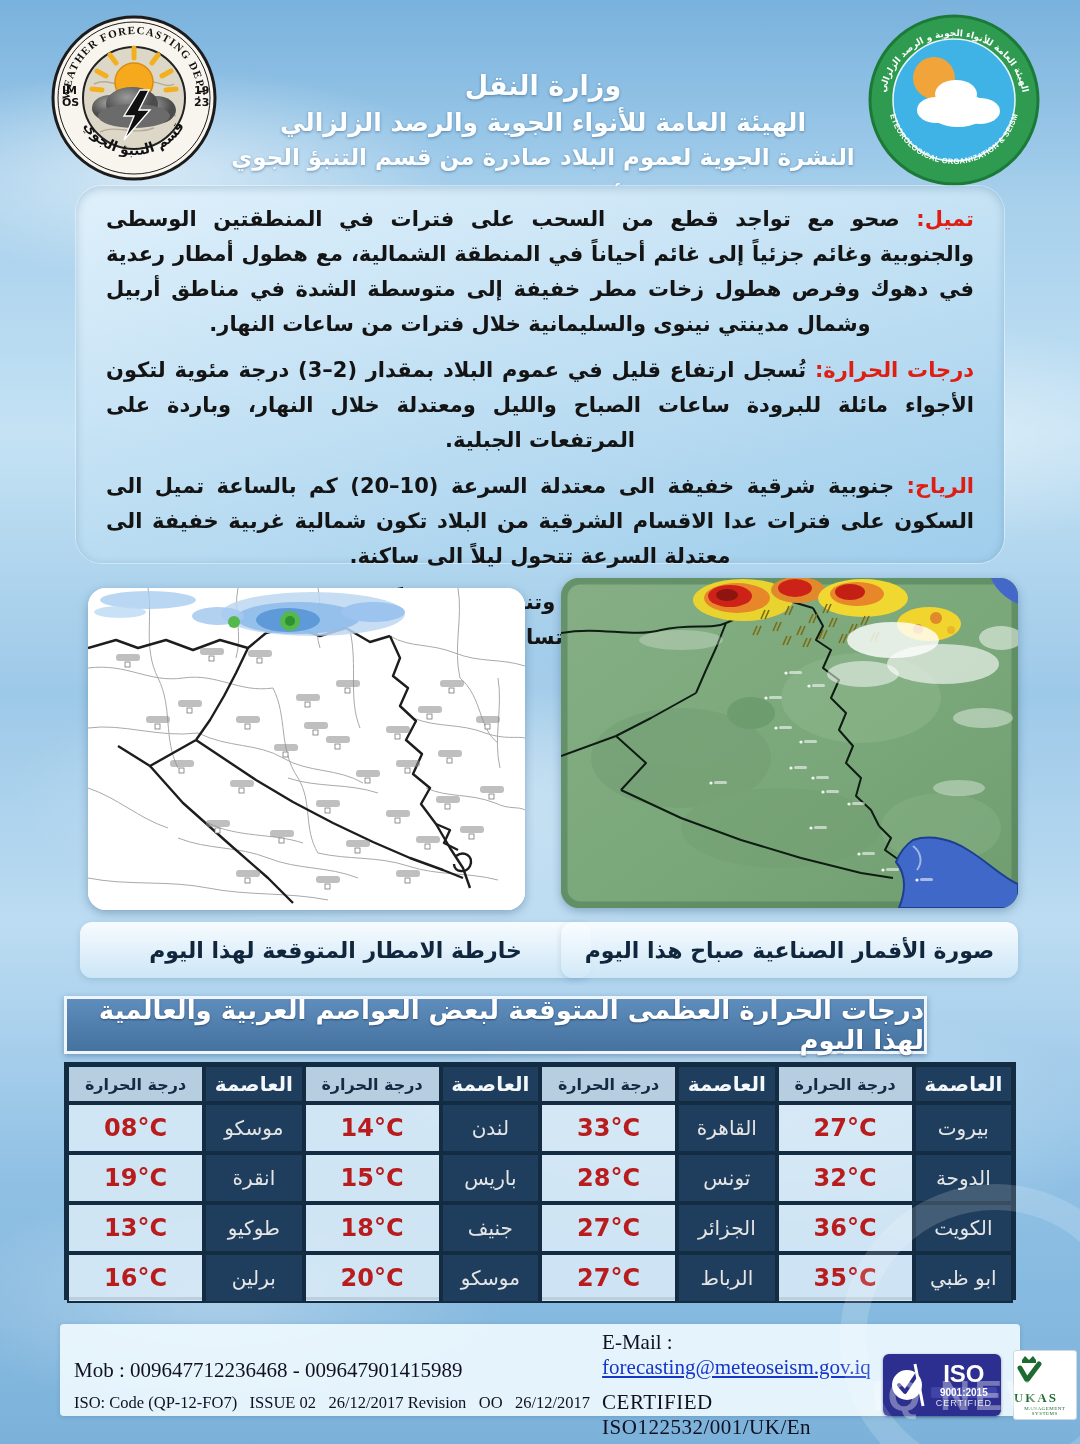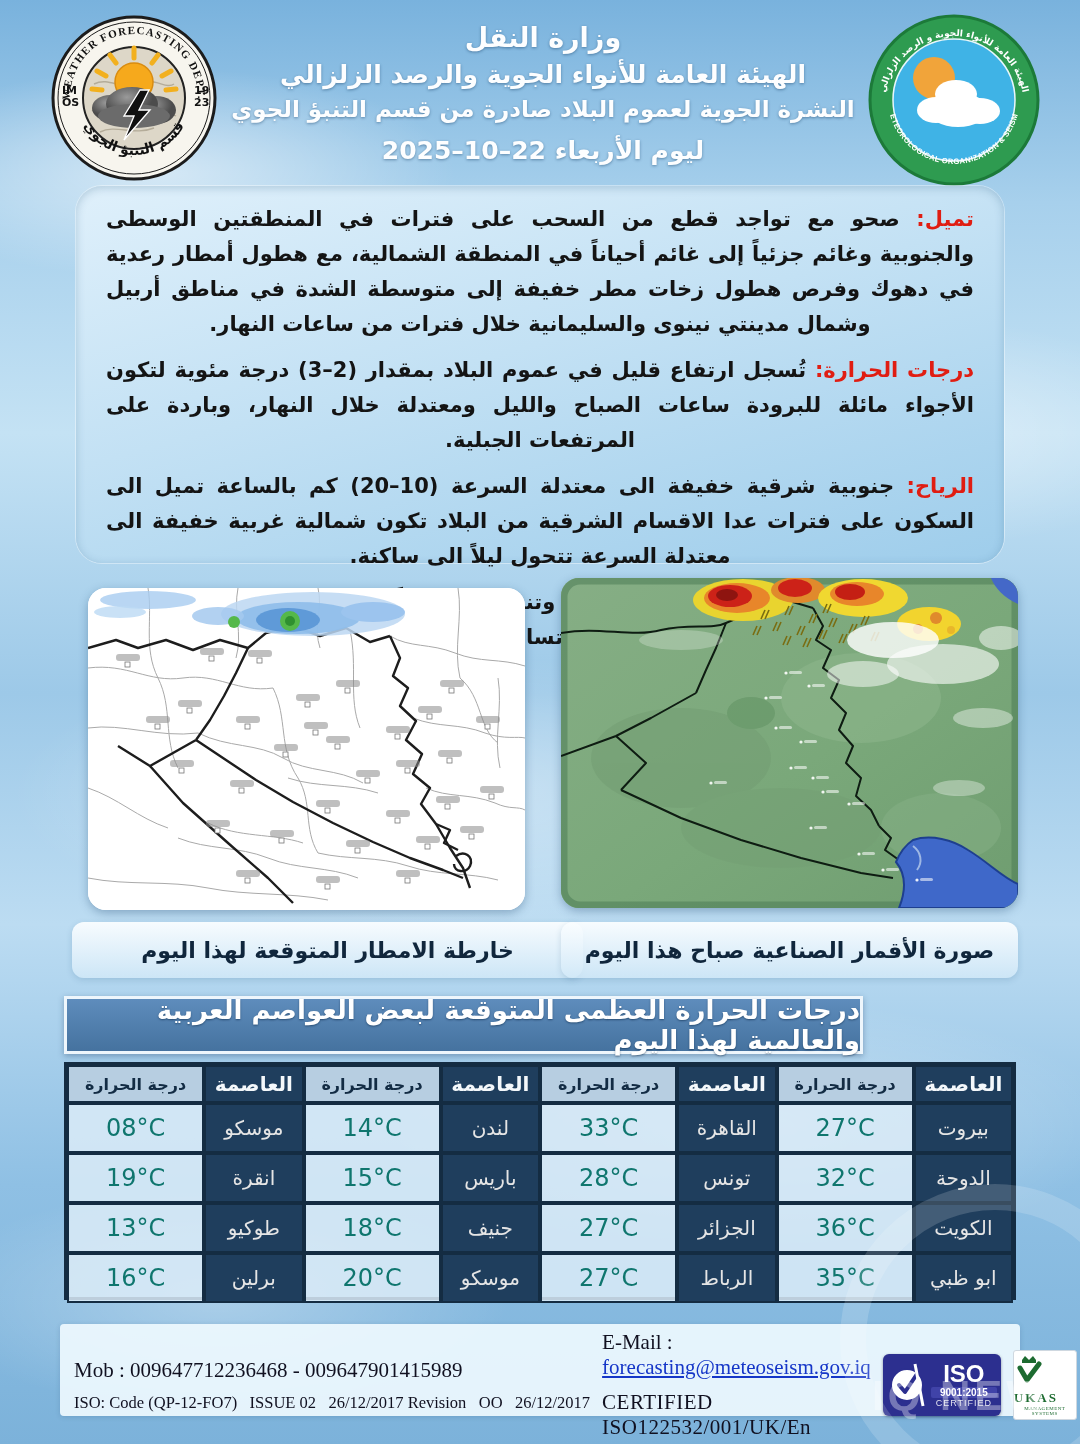--- a/index.html
+++ b/index.html
@@ -16,21 +16,21 @@
       linear-gradient(180deg,#79b2dd 0%,#a7d0ec 14%,#c4e2f4 30%,#9dc9e8 48%,#bcdcf2 64%,#8fc0e4 82%,#7cb2da 100%);
   }
   .page{ position:absolute; inset:0; }
 
   
   .header{ position:absolute; top:14px; left:50px; right:40px; height:162px;
            display:flex; align-items:flex-start; justify-content:space-between; }
   .logo{ flex:0 0 auto; }
   .titles{ flex:1 1 auto; text-align:center; direction:rtl; color:#fdfeff; padding-top:8px;
            text-shadow:0 1px 3px rgba(10,50,90,.45); }
-  .t1{ font-size:27px; font-weight:bold; }
+  .t1{ font-size:27px; font-weight:bold;margin-top:48px; }
   .t2{ font-size:25px; font-weight:bold; margin-top:7px; }
   .t3{ font-size:23px; font-weight:bold; margin-top:7px; }
   .t4{ font-size:25px; font-weight:bold; margin-top:14px; }
 
   
   .panel{
     position:absolute; top:186px; left:76px; width:928px; height:377px;
     border-radius:26px; padding:16px 30px 10px 30px;
     background:linear-gradient(165deg,#dff0fb 0%,#c3e1f4 45%,#9ecdeb 100%);
     box-shadow:0 2px 8px rgba(40,90,130,.25) inset, 0 0 0 1px rgba(255,255,255,.4);
@@ -47,44 +47,44 @@
   .map.rain{ left:88px; top:10px; width:437px; height:322px; background:#ffffff; }
   .map.sat { left:561px; top:0;   width:457px; height:330px; background:#7fa982; }
   .map svg{ display:block; width:100%; height:100%; }
 
   .captions{ position:absolute; top:922px; left:0; width:1080px; }
   .cap{ position:absolute; height:56px; border-radius:12px; direction:rtl;
         display:flex; align-items:center; justify-content:center;
         font-size:22px; font-weight:bold; color:#10263c;
         background:linear-gradient(180deg,rgba(250,253,255,.95),rgba(210,233,248,.82));
         box-shadow:0 2px 6px rgba(40,90,130,.18); }
-  .cap.rain{ left:72px; width:511px; }
+  .cap.rain{ left:80px; width:511px; }
   .cap.sat { left:561px; width:457px; }
 
   
   .tbl-title{
-    position:absolute; top:996px; left:64px; width:799px; height:58px;
+    position:absolute; top:996px; left:64px; width:863px; height:58px;
     background:linear-gradient(180deg,#5e8cbc,#45729f);
     border:3px solid #eef6fc; box-shadow:0 2px 6px rgba(20,50,90,.35);
     display:flex; align-items:center; justify-content:center; direction:rtl;
     color:#ffffff; font-size:26px; font-weight:bold; text-shadow:0 1px 2px rgba(0,30,60,.5);
   }
   .tbl{
     position:absolute; top:1062px; left:64px; width:952px; height:238px;
     display:grid; direction:rtl;
     grid-template-columns:repeat(4, 100fr 138fr);
     grid-template-rows:38px repeat(4,50px);
     border:3px solid #142c42;
   }
   .cell{ border:2px solid #142c42; display:flex; align-items:center; justify-content:center;
          white-space:nowrap; overflow:hidden; }
   .hc{ background:#1f3e5d; color:#f4f8fb; font-size:20px; font-weight:bold; }
   .ht{ background:#b7cee1; color:#132c44; font-size:16px; font-weight:bold; }
   .cc{ background:#1f3e5d; color:#e5e5e5; font-size:20px; font-weight:normal; }
-  .ct{ background:rgba(219,235,247,.85); color:#0f766e; font-size:24px; font-weight:normal; direction:ltr; }
+  .ct{ background:rgba(219,235,247,.85); color:#b91c1c; font-size:24px; font-weight:bold; direction:ltr; }
 
   
   .footer{
     position:absolute; top:1324px; left:60px; width:960px; height:92px;
     background:rgba(238,248,254,.92); border-radius:4px;
     box-shadow:0 1px 5px rgba(40,80,120,.2);
     font-family:"Liberation Serif", serif; color:#101020;
     display:grid; grid-template-columns:1fr 1fr auto auto; column-gap:12px;
     align-items:center; padding:6px 10px 6px 14px;
   }

